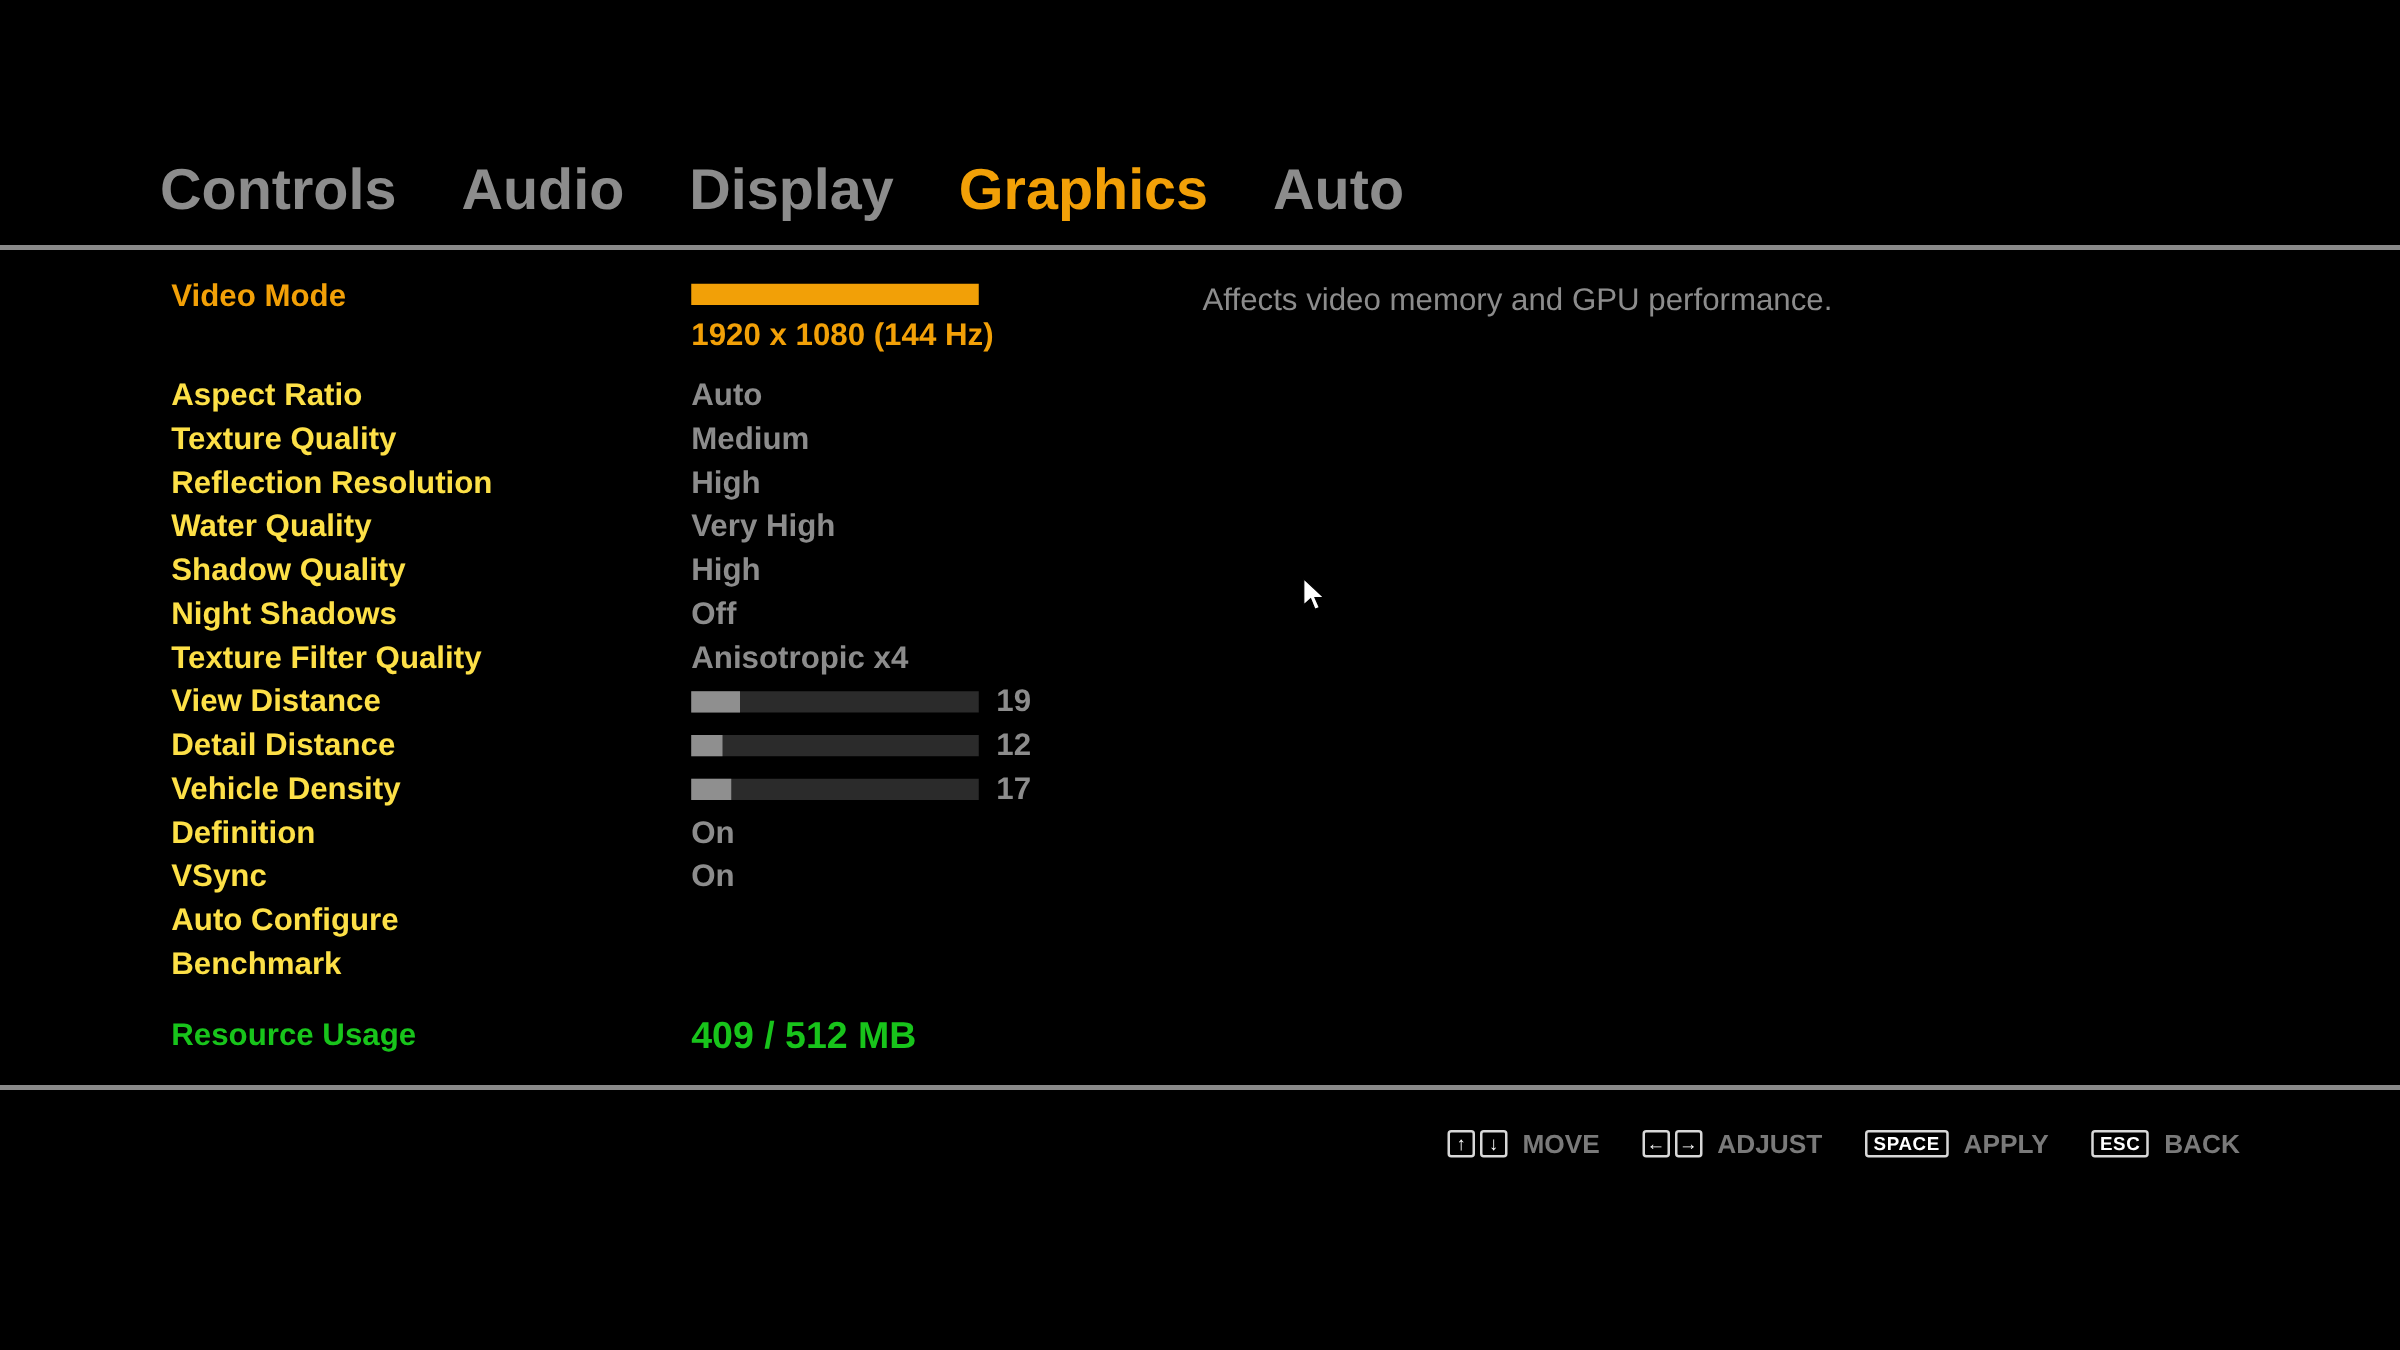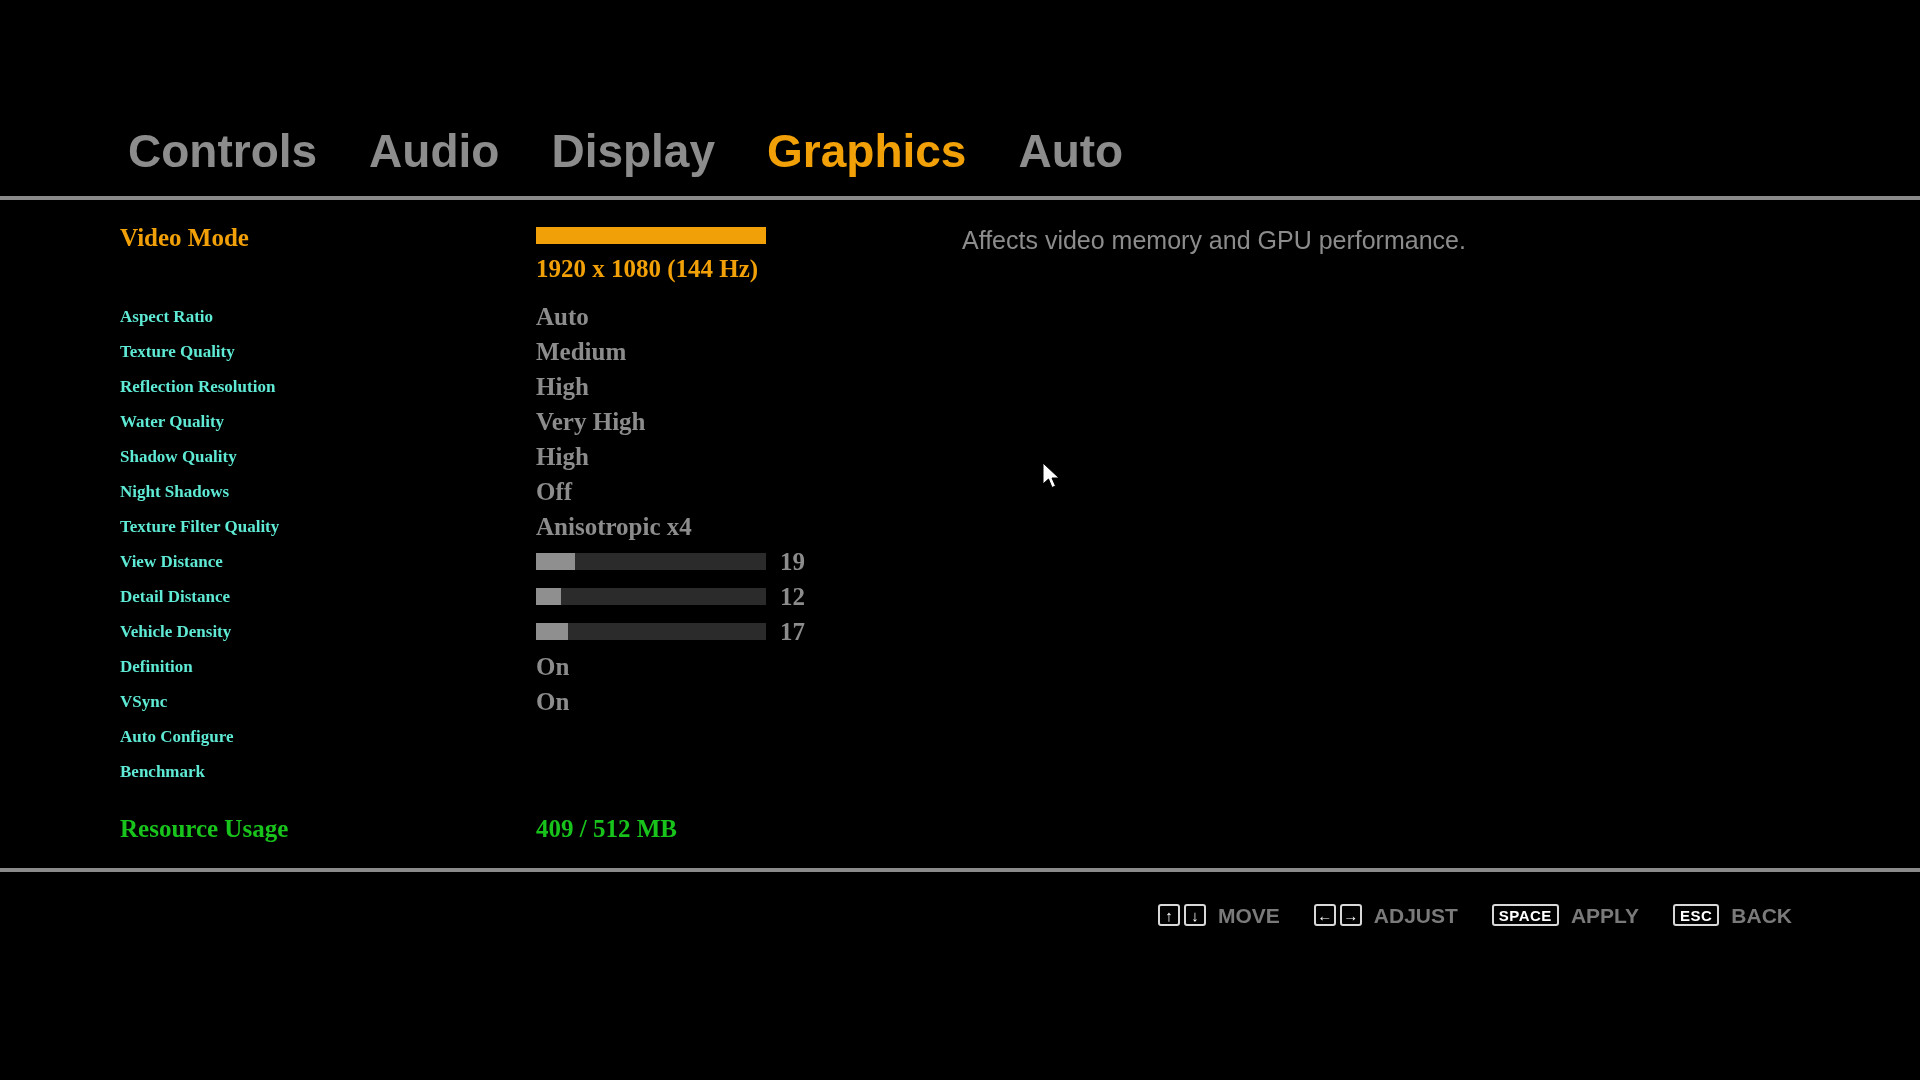--- a/index.html
+++ b/index.html
@@ -54,37 +54,36 @@
     left: 0;
     top: 196px;
     width: 1920px;
     height: 4px;
     background: #8a8a8a;
   }
 
   
   #settings {
     position: absolute;
-    left: 120px;
+    left: 137px;
     top: 225px;
     width: 820px;
-    font-family: Liberation Serif, serif;
   }
 
   .row {
     position: relative;
     height: 35px;
     display: flex;
     align-items: center;
   }
   .row .label {
     width: 416px;
-    font-size: 17px;
-    font-weight: bold;
-    color: #5eead4;
+    font-size: 25px;
+    font-weight: bold;
+    color: #fde047;
     white-space: nowrap;
     line-height: 1;
   }
   .row .value {
     font-size: 25px;
     font-weight: bold;
     color: #8c8c8c;
     white-space: nowrap;
     line-height: 1;
   }
@@ -162,21 +161,21 @@
     margin-top: 22px;
   }
   #resource-row .label {
     width: 416px;
     font-size: 25px;
     font-weight: bold;
     color: #18c41b;
     line-height: 1;
   }
   #resource-row .value {
-    font-size: 25px;
+    font-size: 30px;
     font-weight: bold;
     color: #18c41b;
     white-space: nowrap;
     line-height: 1;
   }
 
   
   #description {
     position: absolute;
     left: 962px;

